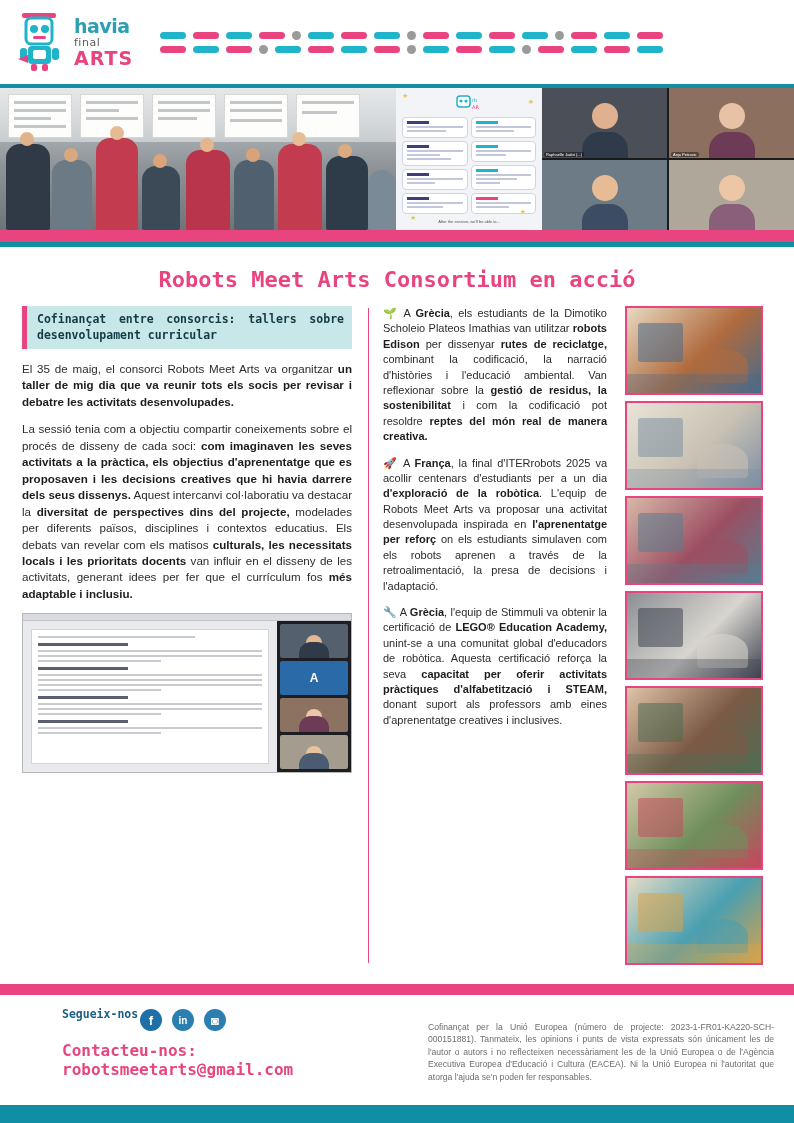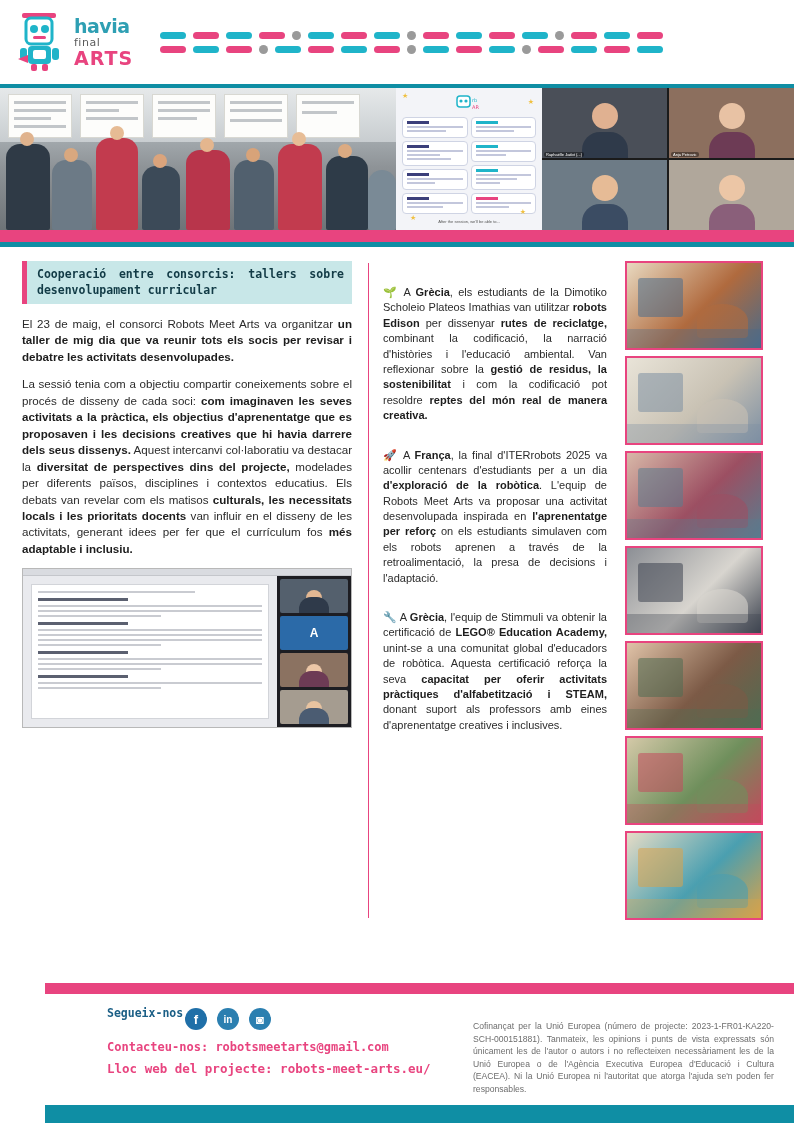--- a/index.html
+++ b/index.html
@@ -177,21 +177,21 @@
     margin-bottom: 12px;
   }
   .body-text {
     font-size: 11.6px;
     line-height: 1.42;
     color: #2b2b2b;
     text-align: justify;
     margin: 0 0 11px 0;
   }
   .body-text b { font-weight: bold; color: #1d1d1d; }
-  .col-mid .body-text { font-size: 11px; line-height: 1.4; margin-top: 24px; }
+  .col-mid .body-text { font-size: 11px; line-height: 1.4; }
 
   .emoji { font-size: 11px; }
 
   
   .shot {
     margin-top: 6px;
     width: 330px;
     height: 160px;
     border: 1px solid #b8b8b8;
     background: #f4f5f7;
@@ -213,21 +213,21 @@
   
   .photo-col { display: flex; flex-direction: column; gap: 6px; }
   .pc {
     width: 138px; height: 89px;
     border: 2px solid #e8447f;
     position: relative; overflow: hidden;
     background:#ddd;
   }
 
   
-  .footer-wrap { position: absolute; left:0; right:0; bottom:0;padding-left:45px; }
+  .footer-wrap { position: absolute; left:0; right:0; bottom:0; }
   .footer {
     background: #ffffff;
     display: flex;
     padding: 12px 20px 10px 20px;
     min-height: 110px;
   }
   .f-left { flex: 0 0 390px; }
   .f-right { flex: 1; padding-left: 18px; padding-top: 14px; }
   .follow {
     font-family: "DejaVu Sans Mono", monospace;
@@ -241,21 +241,21 @@
   .social {
     width: 22px; height: 22px; border-radius: 50%;
     background: #1f6fa8; color: #fff;
     display: flex; align-items: center; justify-content: center;
     font-size: 13px; font-weight: bold;
   }
   .social.ig { background: #2b7fb0; }
   .social.li { background: #2b7fb0; }
   .contact-line {
     font-family: "DejaVu Sans Mono", monospace;
-    font-size: 12px;
+    font-size: 16px;
     font-weight: bold;
     color: #e8447f;
     margin: 6px 0 0 0;
     padding-left: 42px;
   }
   .contact-line .lbl { color: #e8447f; }
   .web-line {
     font-family: "DejaVu Sans Mono", monospace;
     font-size: 12.5px;
     font-weight: bold;
@@ -484,28 +484,29 @@
         </div>
       </div>
   </div>
 </div>
 
 <div class="pink-rule"></div>
 <div class="teal-rule"></div>
 
 <div class="main">
 
+  <div class="headline">Robots Meet Arts Consortium en acció</div>
 
   <div class="cols">
 
     <div class="col-left">
-      <div class="section-tag">Cooperació entre consorcis: tallers sobre desenvolupament curricular</div>
+      <div class="section-tag">Cofinançat entre consorcis: tallers sobre desenvolupament curricular</div>
 
       <p class="body-text">
-        <span>El 23 de maig, el consorci Robots Meet Arts va organitzar </span><b>un taller de mig dia que va reunir tots els socis per revisar i debatre les activitats desenvolupades.</b>
+        <span>El 35 de maig, el consorci Robots Meet Arts va organitzar </span><b>un taller de mig dia que va reunir tots els socis per revisar i debatre les activitats desenvolupades.</b>
       </p>
 
       <p class="body-text">
         <span>La sessió tenia com a objectiu compartir coneixements sobre el procés de disseny de cada soci: </span><b>com imaginaven les seves activitats a la pràctica, els objectius d'aprenentatge que es proposaven i les decisions creatives que hi havia darrere dels seus dissenys.</b><span> Aquest intercanvi col·laboratiu va destacar la </span><b>diversitat de perspectives dins del projecte,</b><span> modelades per diferents països, disciplines i contextos educatius. Els debats van revelar com els matisos </span><b>culturals, les necessitats locals i les prioritats docents</b><span> van influir en el disseny de les activitats, generant idees per fer que el currículum fos </span><b>més adaptable i inclusiu.</b>
       </p>
 
 
       <div class="shot">
         <div class="sbar"></div>
         <div class="sbody">
@@ -618,23 +619,19 @@
       <div class="follow">Segueix-nos</div>
       <div class="social-row" id="social-row">
           <div class="social">f</div>
           <div class="social li" style="font-size: 10px;">in</div>
           <div class="social ig">◙</div>
         </div>
       <div class="contact-line">
         <span class="lbl">Contacteu-nos:</span>
         <span>robotsmeetarts@gmail.com</span>
       </div>
-      <div class="web-line">
-        <span>Lloc web del projecte:</span>
-        <span>robots-meet-arts.eu/</span>
-      </div>
     </div>
     <div class="f-right">
       <div class="disclaimer">Cofinançat per la Unió Europea (número de projecte: 2023-1-FR01-KA220-SCH-000151881). Tanmateix, les opinions i punts de vista expressats són únicament les de l'autor o autors i no reflecteixen necessàriament les de la Unió Europea o de l'Agència Executiva Europea d'Educació i Cultura (EACEA). Ni la Unió Europea ni l'autoritat que atorga l'ajuda se'n poden fer responsables.</div>
     </div>
   </div>
   <div class="footer-teal"></div>
 </div>
 
 </body></html>

